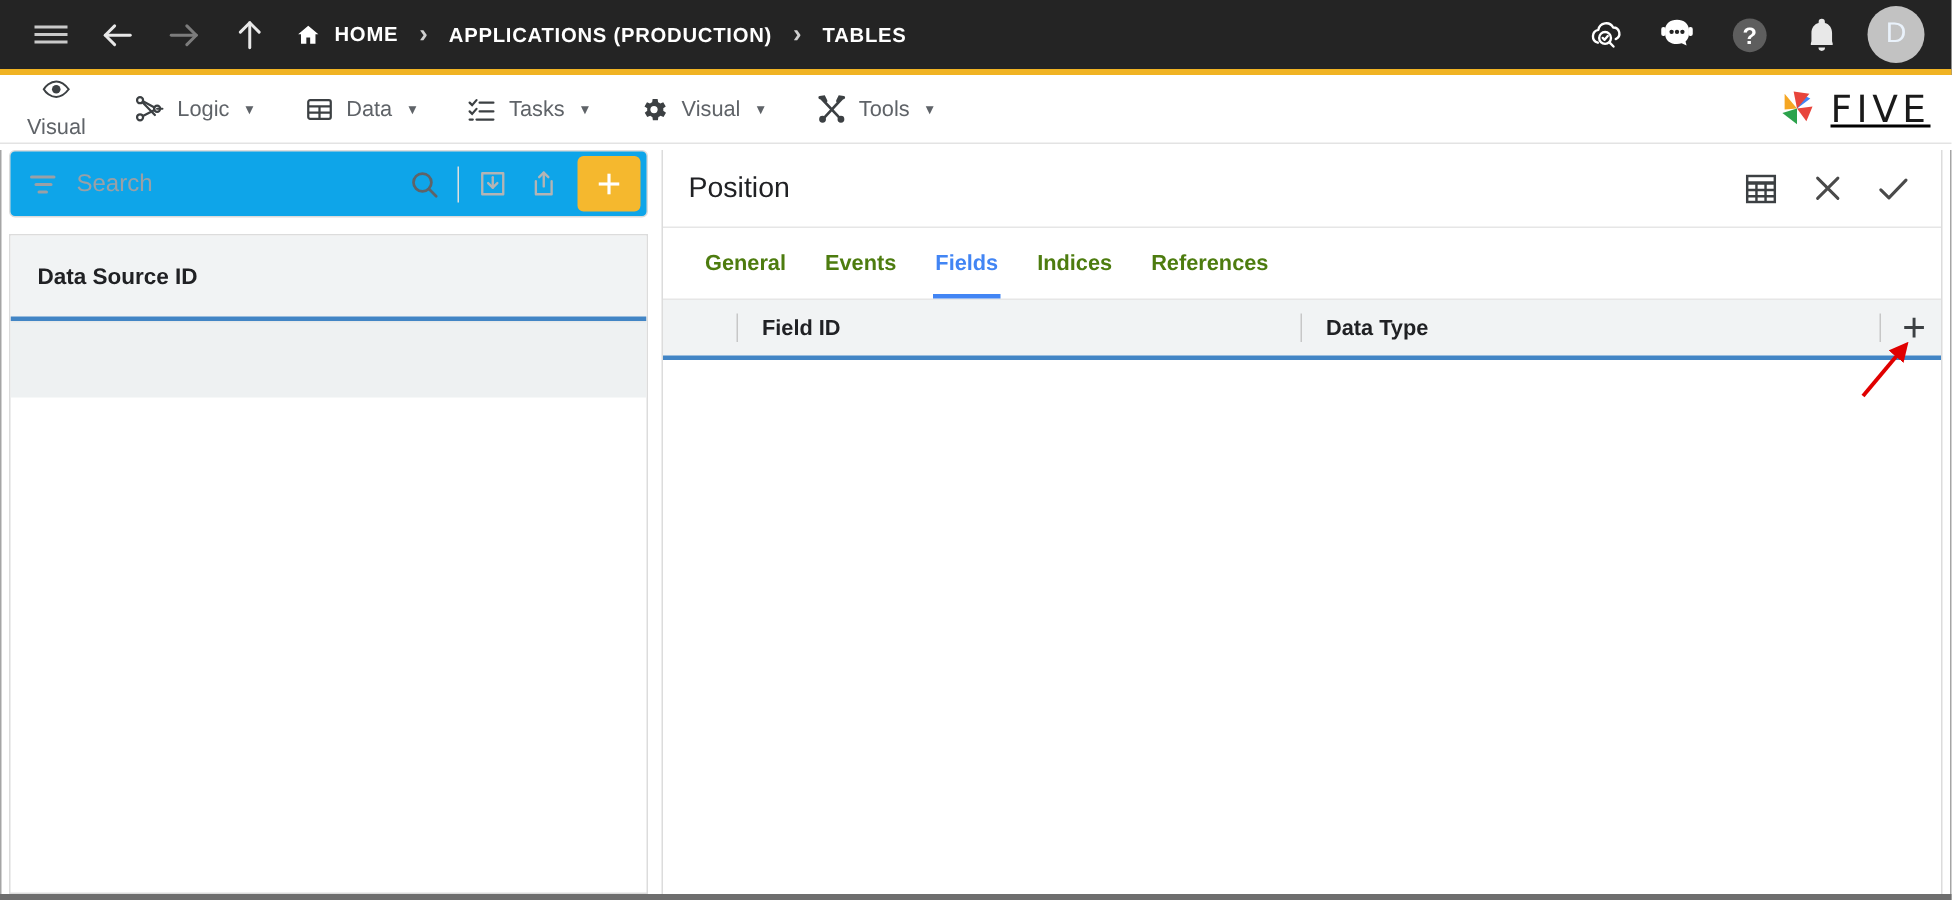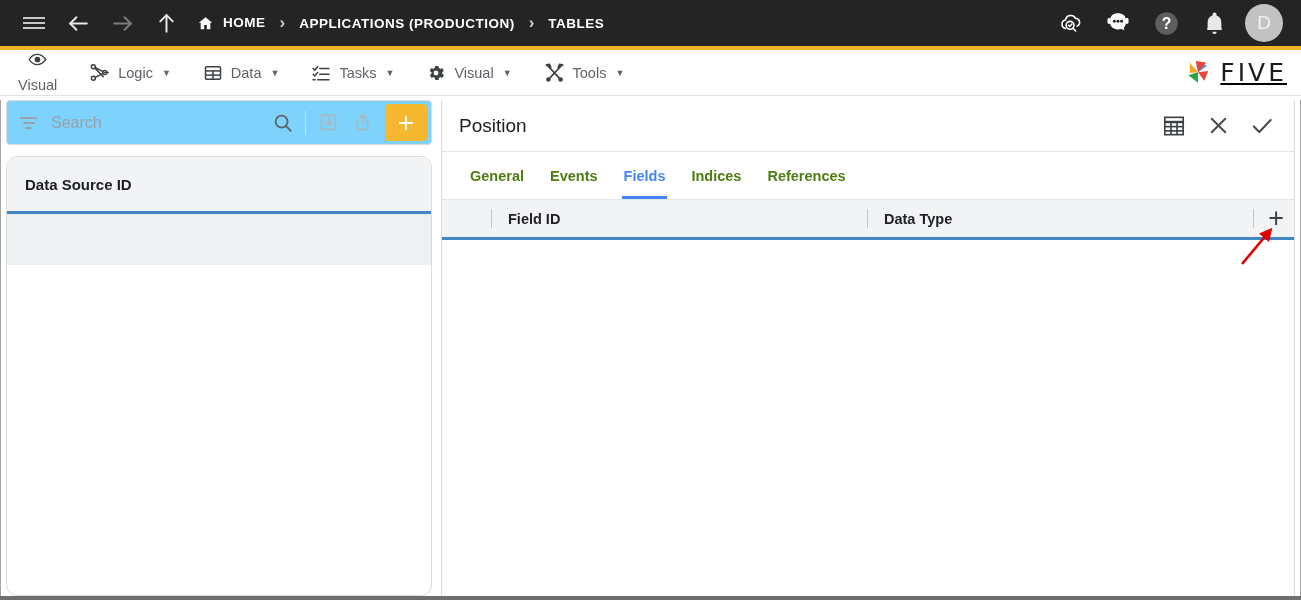--- a/index.html
+++ b/index.html
@@ -71,21 +71,21 @@
     font-size: 25px; letter-spacing: 3px; color: #1a1a1a;
     font-family: "DejaVu Sans", sans-serif; font-weight: 400;
   }
 
   
   .leftpanel {
     position: absolute; left: 6px; top: 100px; width: 426px; height: 496px;
   }
   .searchbar {
     position: absolute; left: 0; top: 0; width: 426px; height: 45px;
-    border: 1px solid #dcdcdc; border-radius: 4px; background: #7dd3fc;
+    border: 1px solid #dcdcdc; border-radius: 4px; background: #0ea5e9;
     display: flex; align-items: center;
   }
   .filter-ico { margin-left: 13px; display: flex; flex-direction: column; gap: 3px; }
   .filter-ico i { display: block; background: #9aa0a6; height: 2px; border-radius: 1px; }
   .filter-ico i:nth-child(1) { width: 17px; }
   .filter-ico i:nth-child(2) { width: 12px; margin-left: 2.5px; }
   .filter-ico i:nth-child(3) { width: 7px; margin-left: 5px; }
   .search-input {
     flex: 1; border: none; outline: none; margin-left: 14px;
     font-size: 16px; color: #3c4043; background: transparent;
@@ -99,21 +99,21 @@
   .sb-div { width: 1px; height: 24px; background: #dfdfdf; margin: 0 5px; }
   .sb-ico.dim { color: #b4b4b4; }
   .plus-btn {
     width: 42px; height: 37px; margin: 0 4px 0 6px; border-radius: 4px;
     background: #f5b82e; display: flex; align-items: center; justify-content: center;
     color: #ffffff; font-size: 28px; font-weight: 300; line-height: 1;
   }
 
   .listcard {
     position: absolute; left: 0; top: 56px; width: 426px; height: 440px;
-    border: 1px solid #dcdcdc; border-radius: 11px; background: #fff;
+    border: 1px solid #dcdcdc; border-radius: 0; background: #fff;
     overflow: hidden;
   }
   .list-head {
     height: 57px; background: #f1f3f4;
     border-bottom: 3px solid #4285c5;
     display: flex; align-items: center;
   }
   .list-head span {
     margin-left: 18px; font-size: 15px; font-weight: bold; color: #202124;
   }

